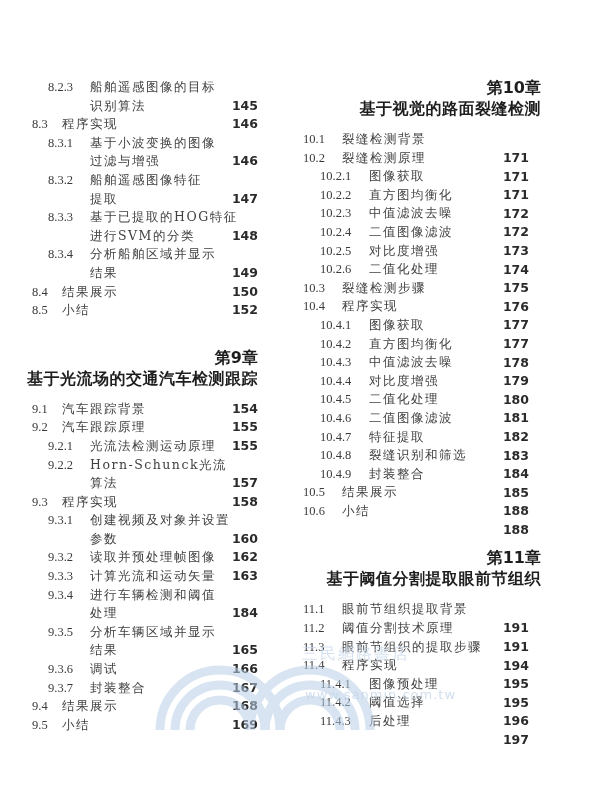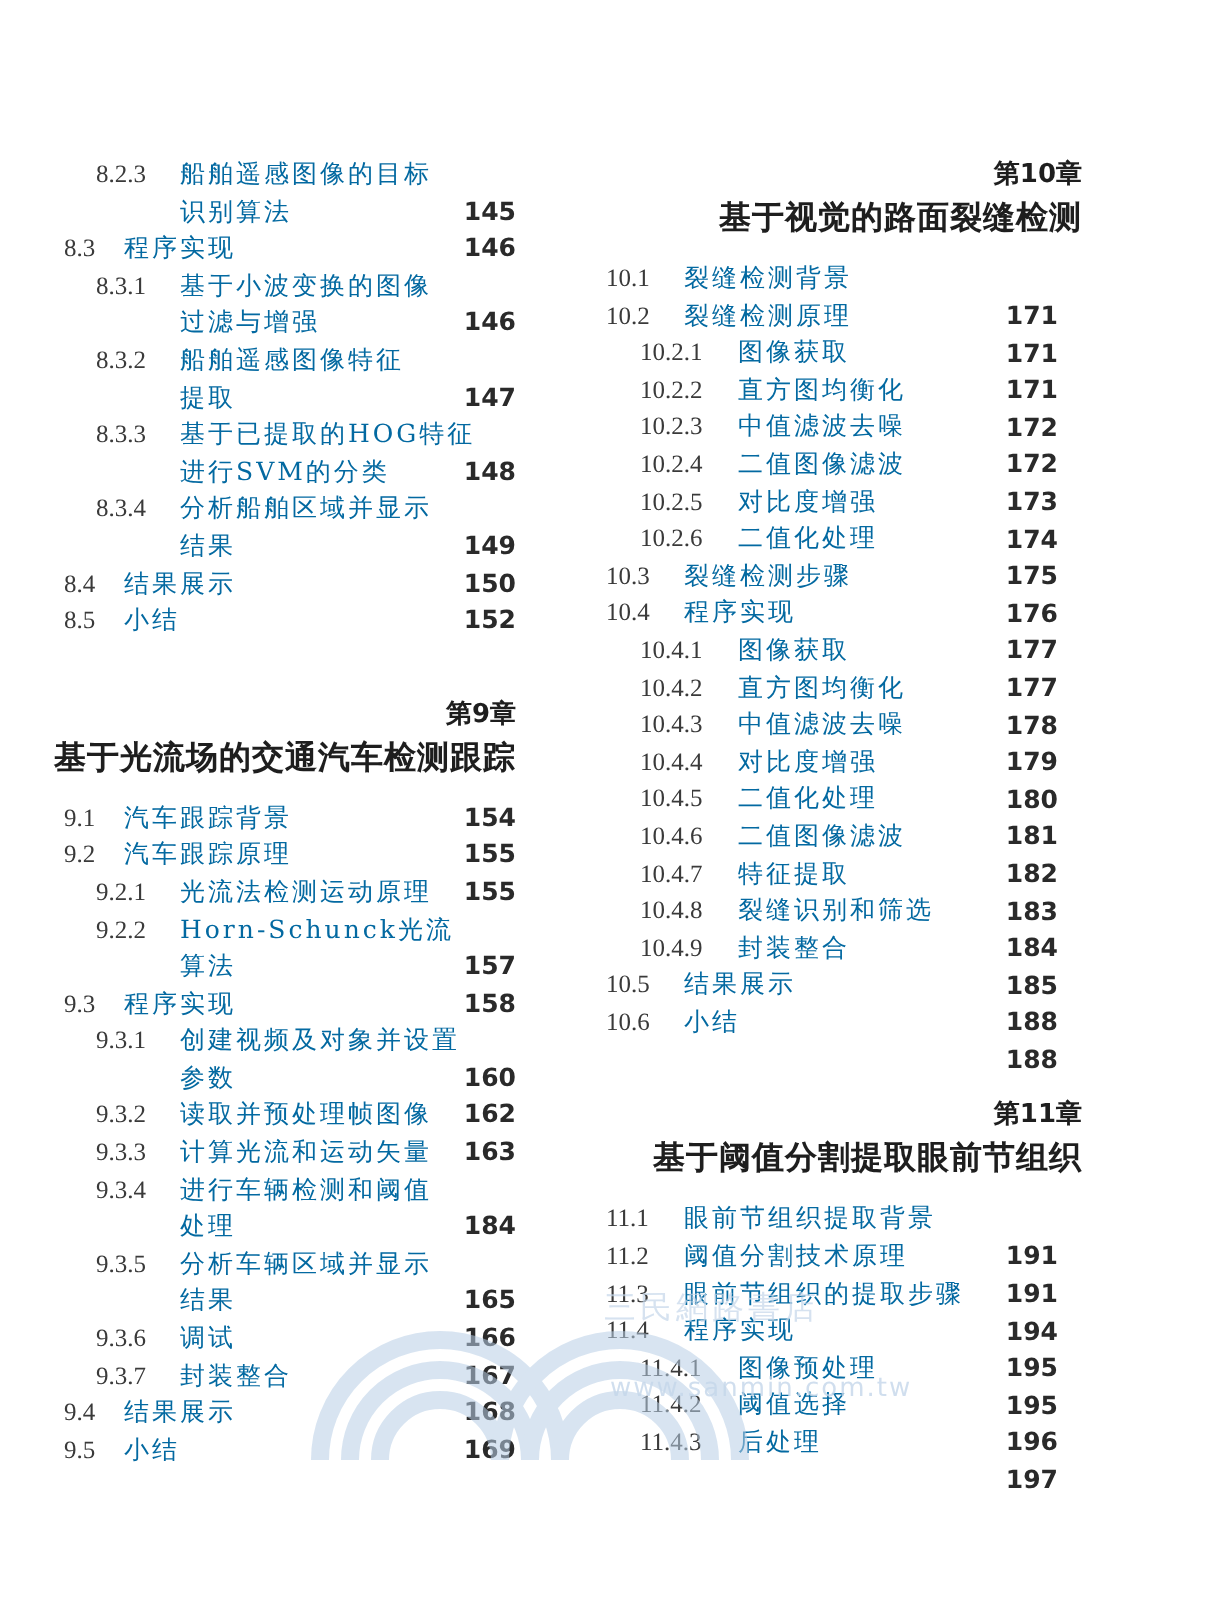--- a/index.html
+++ b/index.html
@@ -5,37 +5,37 @@
   html, body { margin: 0; padding: 0; }
   body {
     width: 615px; height: 800px; background: #ffffff; position: relative; overflow: hidden;
     font-family: "DejaVu Serif", "Liberation Serif", serif; color: #2a2a2a;
   }
   .col { position: absolute; }
   .col-left { left: 26px; top: 78px; width: 240px; }
   .col-right { left: 303px; top: 78px; width: 240px; }
   .row { position: relative; height: 18.6px; line-height: 18.6px; font-size: 12.5px; white-space: nowrap; }
   .num { position: absolute; top: 0; color: #3a3a3a; font-family: "Liberation Serif", serif; font-size: 12.5px; }
-  .title { position: absolute; top: 0; color: #0369a1; letter-spacing: 1.5px; }
+  .title { position: absolute; top: 0; color: #404040; letter-spacing: 1.5px; }
   .page { position: absolute; right: 0; top: 0; font-family: "DejaVu Sans", sans-serif; font-weight: bold; font-size: 12.5px; color: #2a2a2a; }
   
   .col-left .lvl1 .num { left: 6px; }
   .col-left .lvl1 .title { left: 36px; }
   .col-left .lvl2 .num { left: 22px; }
   .col-left .lvl2 .title { left: 64px; }
   .col-left .cont .title { left: 64px; }
   .col-left .page { right: 8px; }
   
   .col-right .lvl1 .num { left: 0px; }
   .col-right .lvl1 .title { left: 39px; }
   .col-right .lvl2 .num { left: 17px; }
   .col-right .lvl2 .title { left: 66px; text-align: right; }
   .col-right .page { right: 14px; margin-top: 19px; }
   .chapter-head { position: relative; text-align: right; font-family: "DejaVu Sans", sans-serif; font-weight: bold; color: #1e1e1e; }
-  .chapter-no { font-size: 13px; height: 20px; line-height: 20px; padding-right: 8px; }
+  .chapter-no { font-size: 16px; height: 20px; line-height: 20px; padding-right: 8px; }
   .chapter-title { font-size: 16px; height: 22px; line-height: 22px; padding-right: 8px; letter-spacing: 0.5px; }
   .col-right .chapter-no, .col-right .chapter-title { padding-right: 2px; }
   .spacer { height: 12px; }
   .watermark { position: absolute; left: 140px; top: 640px; width: 470px; height: 150px; pointer-events: none; opacity: 0.55; }
   .wm-text1 { position: absolute; left: 302px; top: 644px; font-size: 16px; color: #c5d7ea; letter-spacing: 2px; opacity: 0.7; font-family: Liberation Sans, sans-serif; }
   .wm-text2 { position: absolute; left: 305px; top: 687px; font-size: 13px; color: #c5d7ea; letter-spacing: 1px; opacity: 0.8; font-family: "DejaVu Sans", sans-serif; }
 </style>
 </head>
 <body>
 

